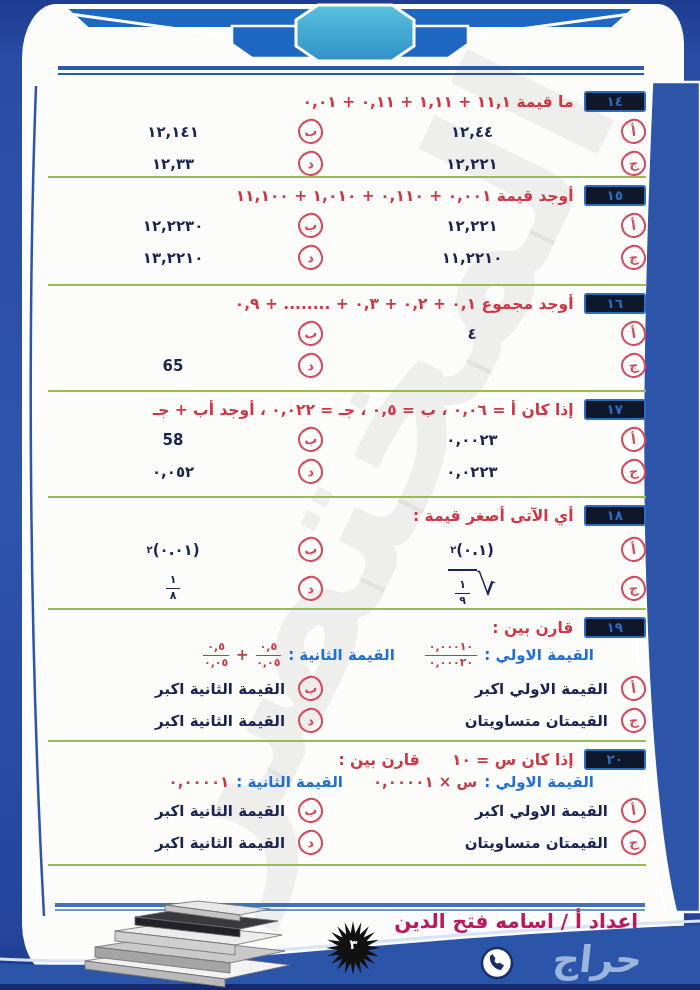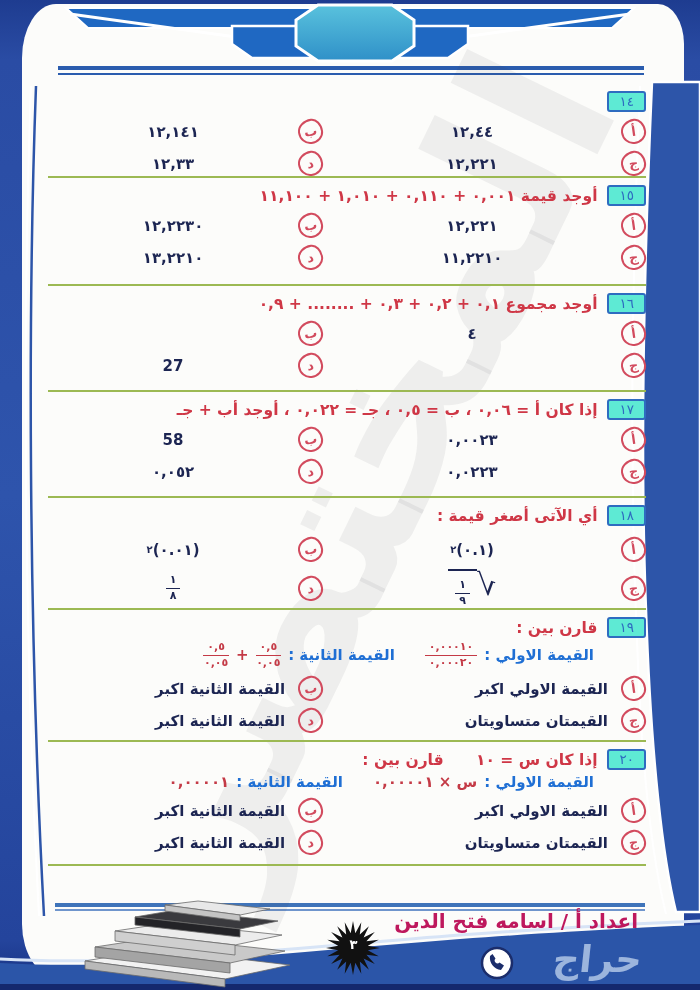--- a/index.html
+++ b/index.html
@@ -27,23 +27,23 @@
   .content{
     position:absolute;top:84px;left:48px;right:54px;bottom:96px;
     direction:rtl;
     display:flex;flex-direction:column;
   }
   section{padding-top:7px;}
   .sep{border-top:2.4px solid var(--green);width:100%;}
   .q-head{display:flex;align-items:center;gap:10px;color:var(--red);font-weight:bold;font-size:15.5px;}
   .q-text{white-space:pre-wrap;}
   .badge{
-    display:inline-block;min-width:27px;padding:0 10px;text-align:center;
+    display:inline-block;min-width:27px;padding:0 21px;text-align:center;
     border:2px solid var(--badge);border-radius:3px;color:var(--badge);
-    font-size:13.5px;font-weight:normal;background:#5eead4;line-height:17px;flex:none;
+    font-size:13.5px;font-weight:bold;background:#0f172a;line-height:17px;flex:none;
   }
   .opts{display:grid;grid-template-columns:54% 46%;row-gap:5px;margin-top:6px;}
   .opt{display:flex;align-items:center;min-height:27px;font-weight:bold;color:var(--navy);font-size:15px;}
   .letter{
     width:25px;height:25px;flex:none;
     border:2px solid var(--letter);color:var(--letter);
     border-radius:58% 42% 52% 48% / 48% 55% 45% 52%;
     display:flex;align-items:center;justify-content:center;
     font-size:13px;transform:rotate(-8deg);background:transparent;
   }
@@ -116,20 +116,21 @@
   <rect x="58" y="73" width="586" height="2" fill="#2a5cae"></rect>
 </svg>
 
 <div class="watermark">المختصر</div>
 
 <div class="content">
 
   <section class="h14">
     <div class="q-head">
       <span class="badge">١٤</span>
+      <span class="q-text">ما قيمة ١١,١ + ١,١١ + ٠,١١ + ٠,٠١</span>
     </div>
     <div class="opts">
       <div class="opt">
           <span class="letter">أ</span>
           <span class="val">١٢,٤٤</span>
         </div>
       <div class="opt">
           <span class="letter">ب</span>
           <span class="val">١٢,١٤١</span>
         </div>
@@ -182,21 +183,21 @@
           <span class="val">٤</span>
         </div>
       <div class="opt">
           <span class="letter">ب</span>
         </div>
       <div class="opt">
           <span class="letter">ج</span>
         </div>
       <div class="opt">
           <span class="letter">د</span>
-          <span class="val">27</span>
+          <span class="val">65</span>
         </div>
     </div>
   </section>
   <div class="sep"></div>
 
   <section class="h17">
     <div class="q-head">
       <span class="badge">١٧</span>
       <span class="q-text">إذا كان أ = ٠,٠٦ ، ب = ٠,٥ ، جـ = ٠,٠٢٢ ، أوجد أب + جـ</span>
     </div>

